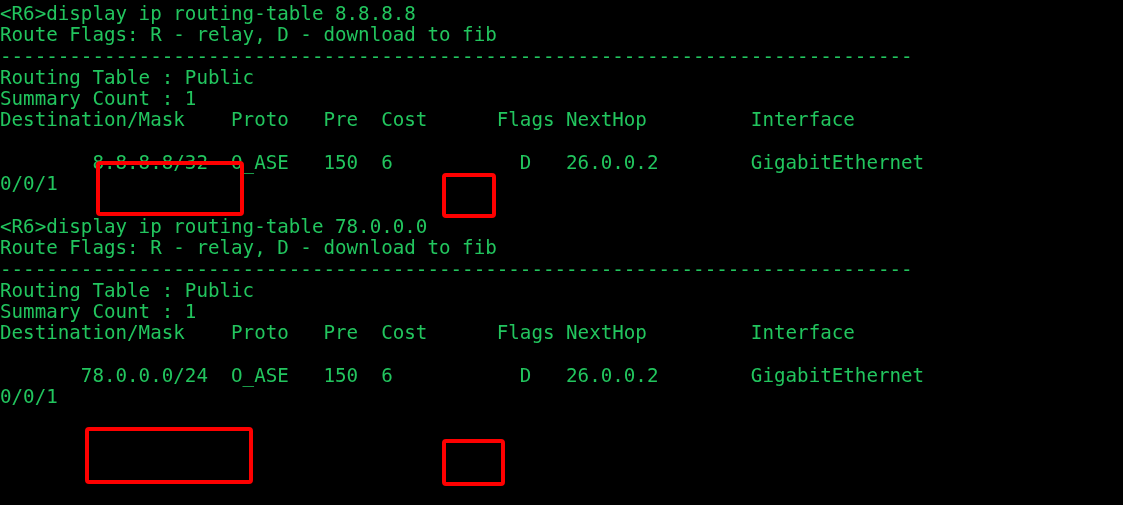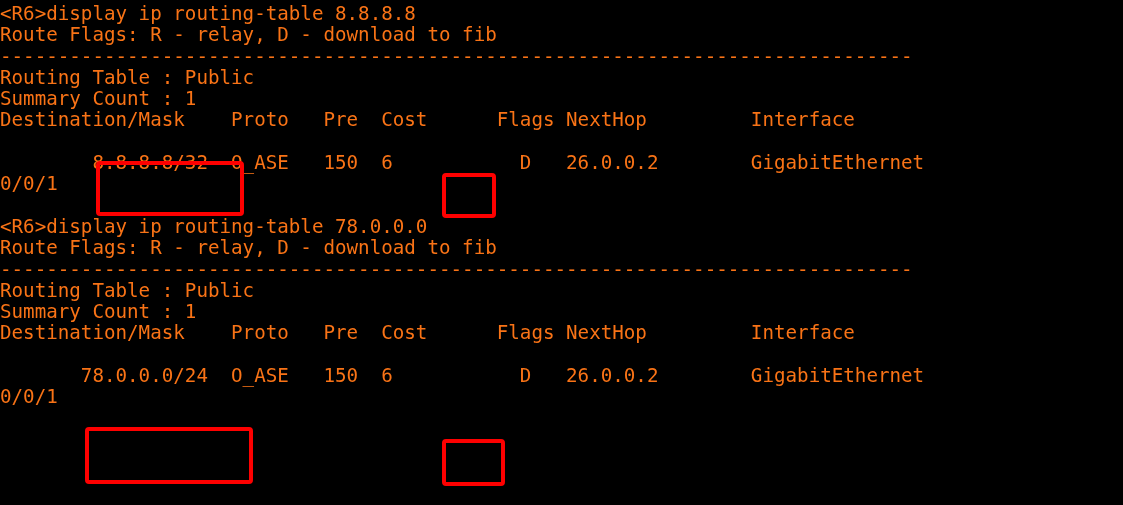--- a/index.html
+++ b/index.html
@@ -28,21 +28,21 @@
     line-height: 21.3px;
     letter-spacing: 0px;
     white-space: pre;
     font-weight: 400;
     -webkit-font-smoothing: none;
   }
   .line {
     height: 21.3px;
     white-space: pre;
     display: block;
-    color: #f97316;
+    color: #22c55e;
   }
   .line.blank {
     color: transparent;
   }
   .hl-box {
     position: absolute;
     border: 4px solid #fe0000;
     border-radius: 4px;
     box-sizing: border-box;
     pointer-events: none;

